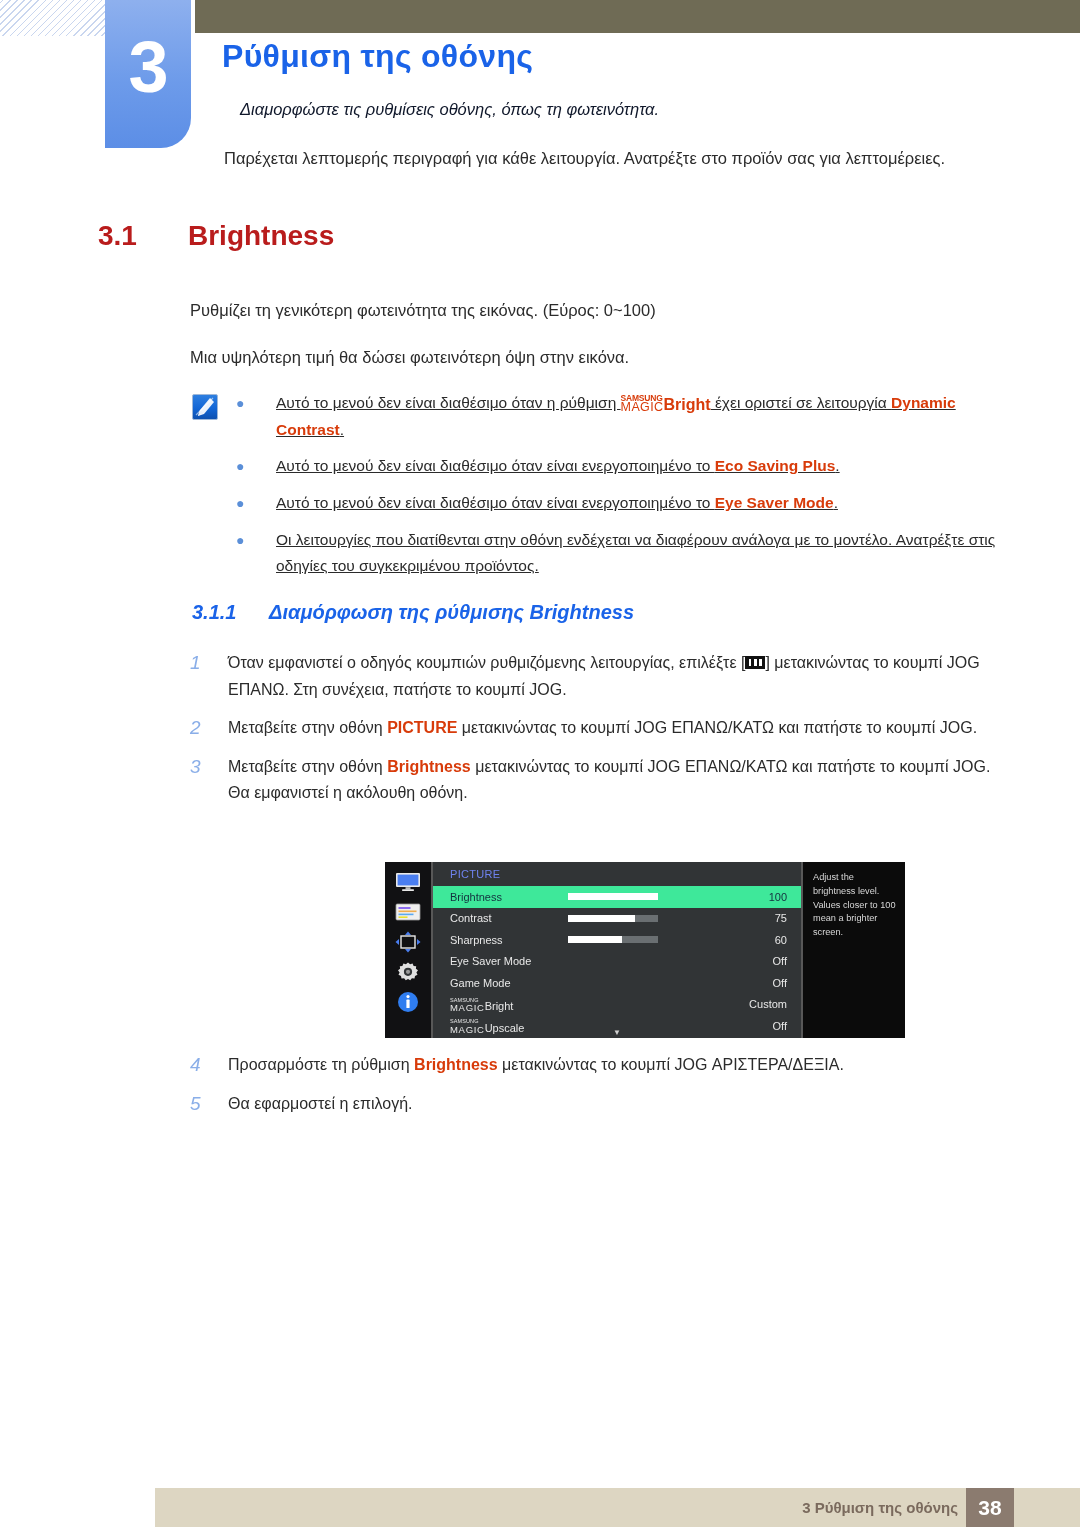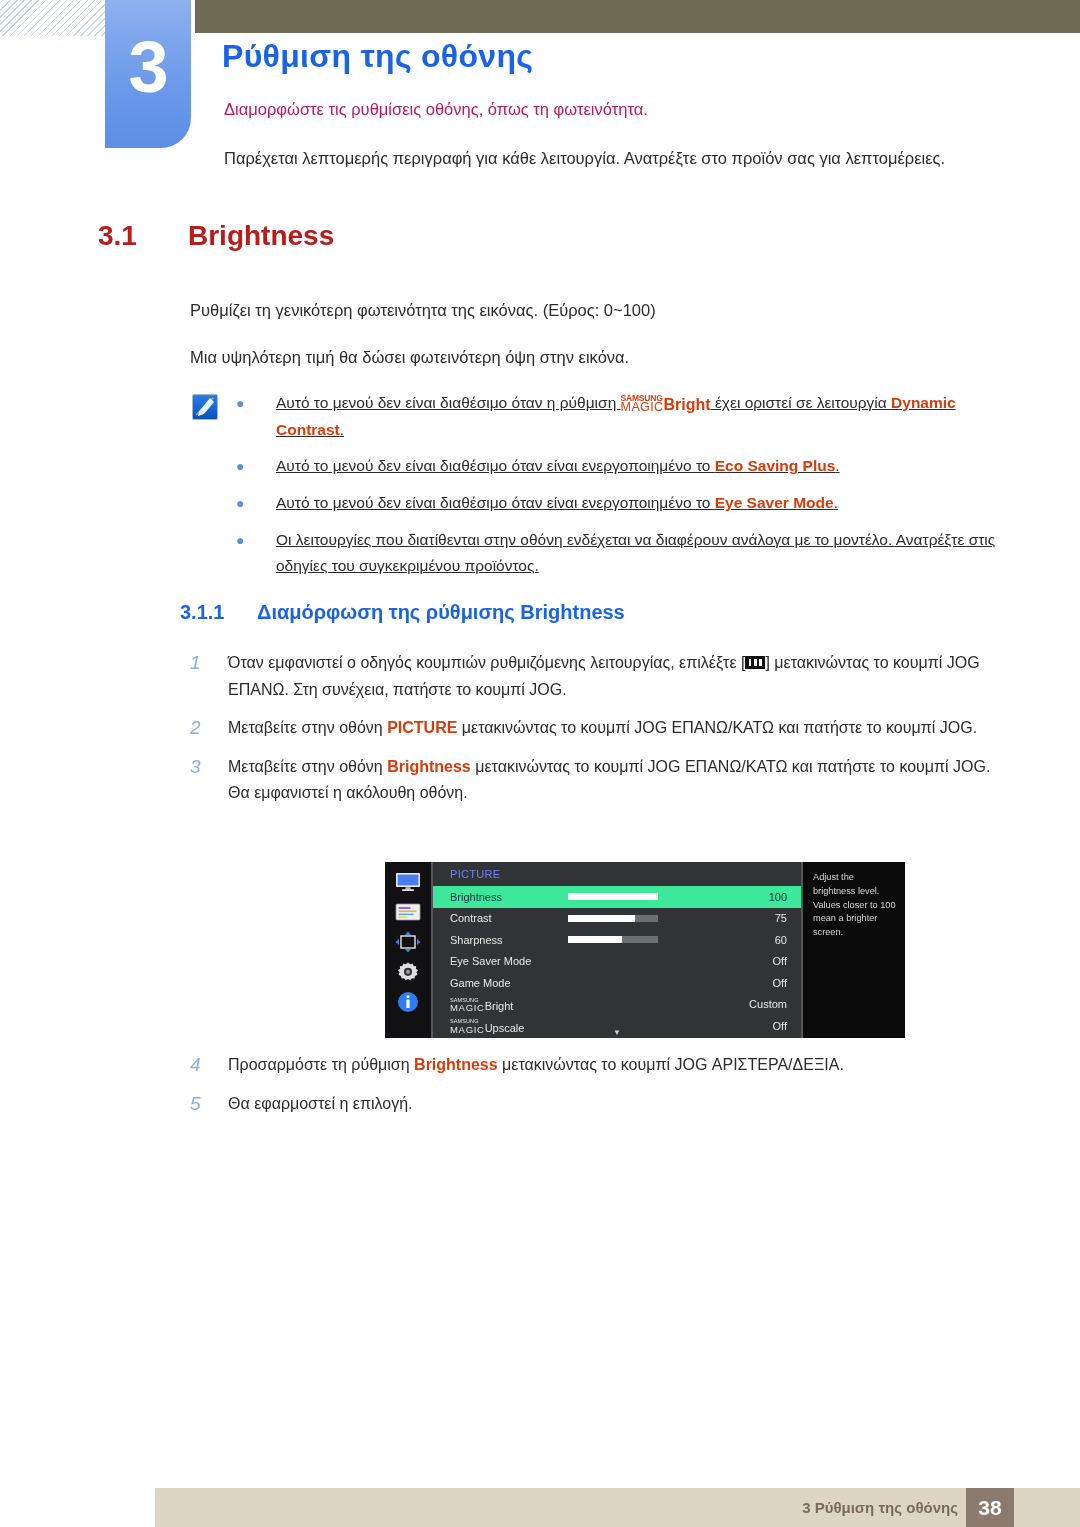--- a/index.html
+++ b/index.html
@@ -56,23 +56,24 @@
   .chapter-title {
     position: absolute;
     left: 222px; top: 38px;
     font-size: 32px;
     font-weight: bold;
     color: #1a63e8;
     letter-spacing: 0.3px;
   }
   .lead-1 {
     position: absolute;
-    left: 224px; top: 100px;
+    left: 240px; top: 100px;
     font-size: 16.5px;
-    color: #be185d;
+    color: #0f172a;
+    font-style: italic;
   }
   .lead-2 {
     position: absolute;
     left: 224px; top: 145px;
     width: 740px;
     font-size: 16.5px;
     color: #2b2b2b;
     line-height: 1.62;
   }
 
@@ -165,26 +166,27 @@
     position: relative;
     top: 0px;
     font-size: 16px;
     font-weight: bold;
     color: #d83b0a;
   }
 
   
   .h3-row {
     position: absolute;
-    left: 180px; top: 601px;
+    left: 192px; top: 601px;
     display: flex;
     align-items: baseline;
     color: #1a63e8;
     font-size: 20px;
     font-weight: bold;
+    font-style: italic;
   }
   .h3-num { width: 77px; }
 
   
   .steps {
     position: absolute;
     left: 190px; top: 650px;
     width: 810px;
   }
   .step {

